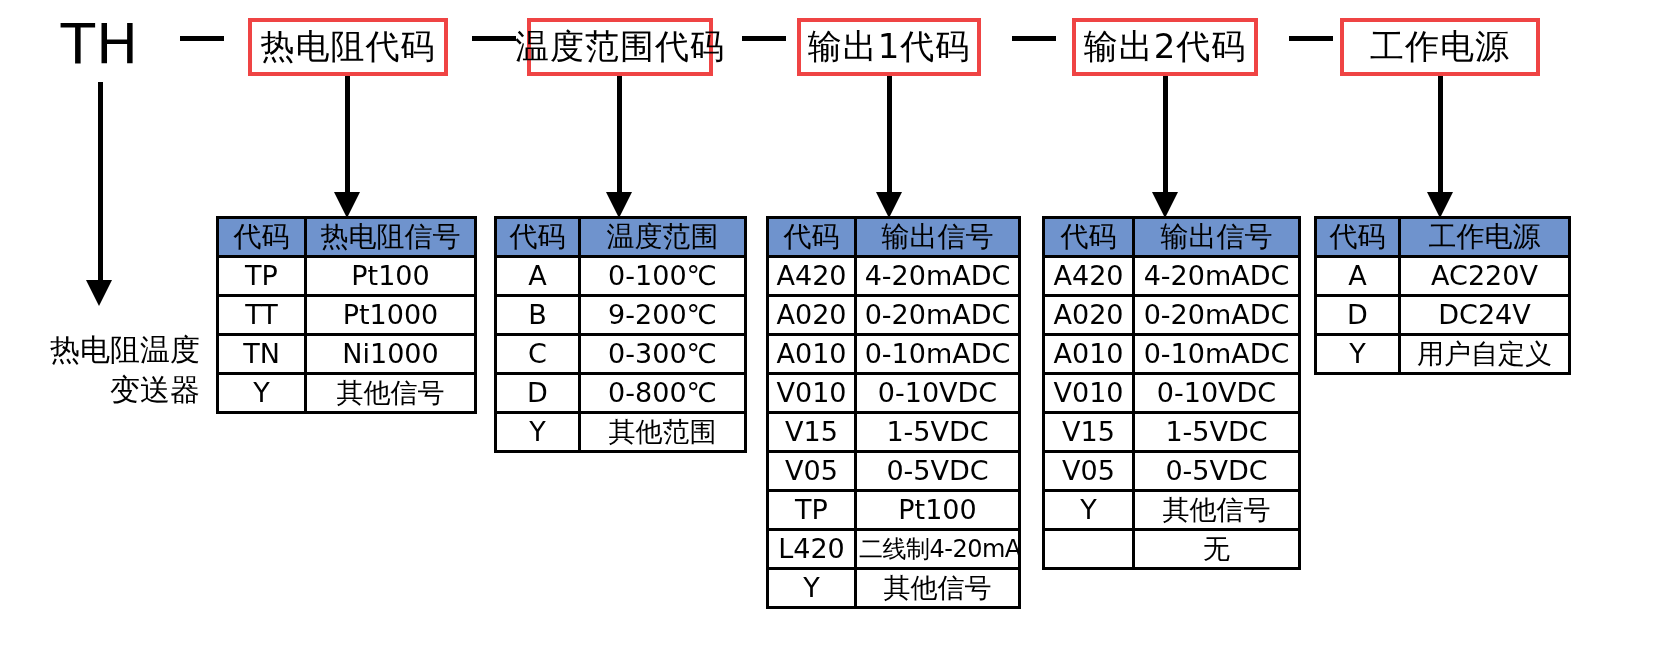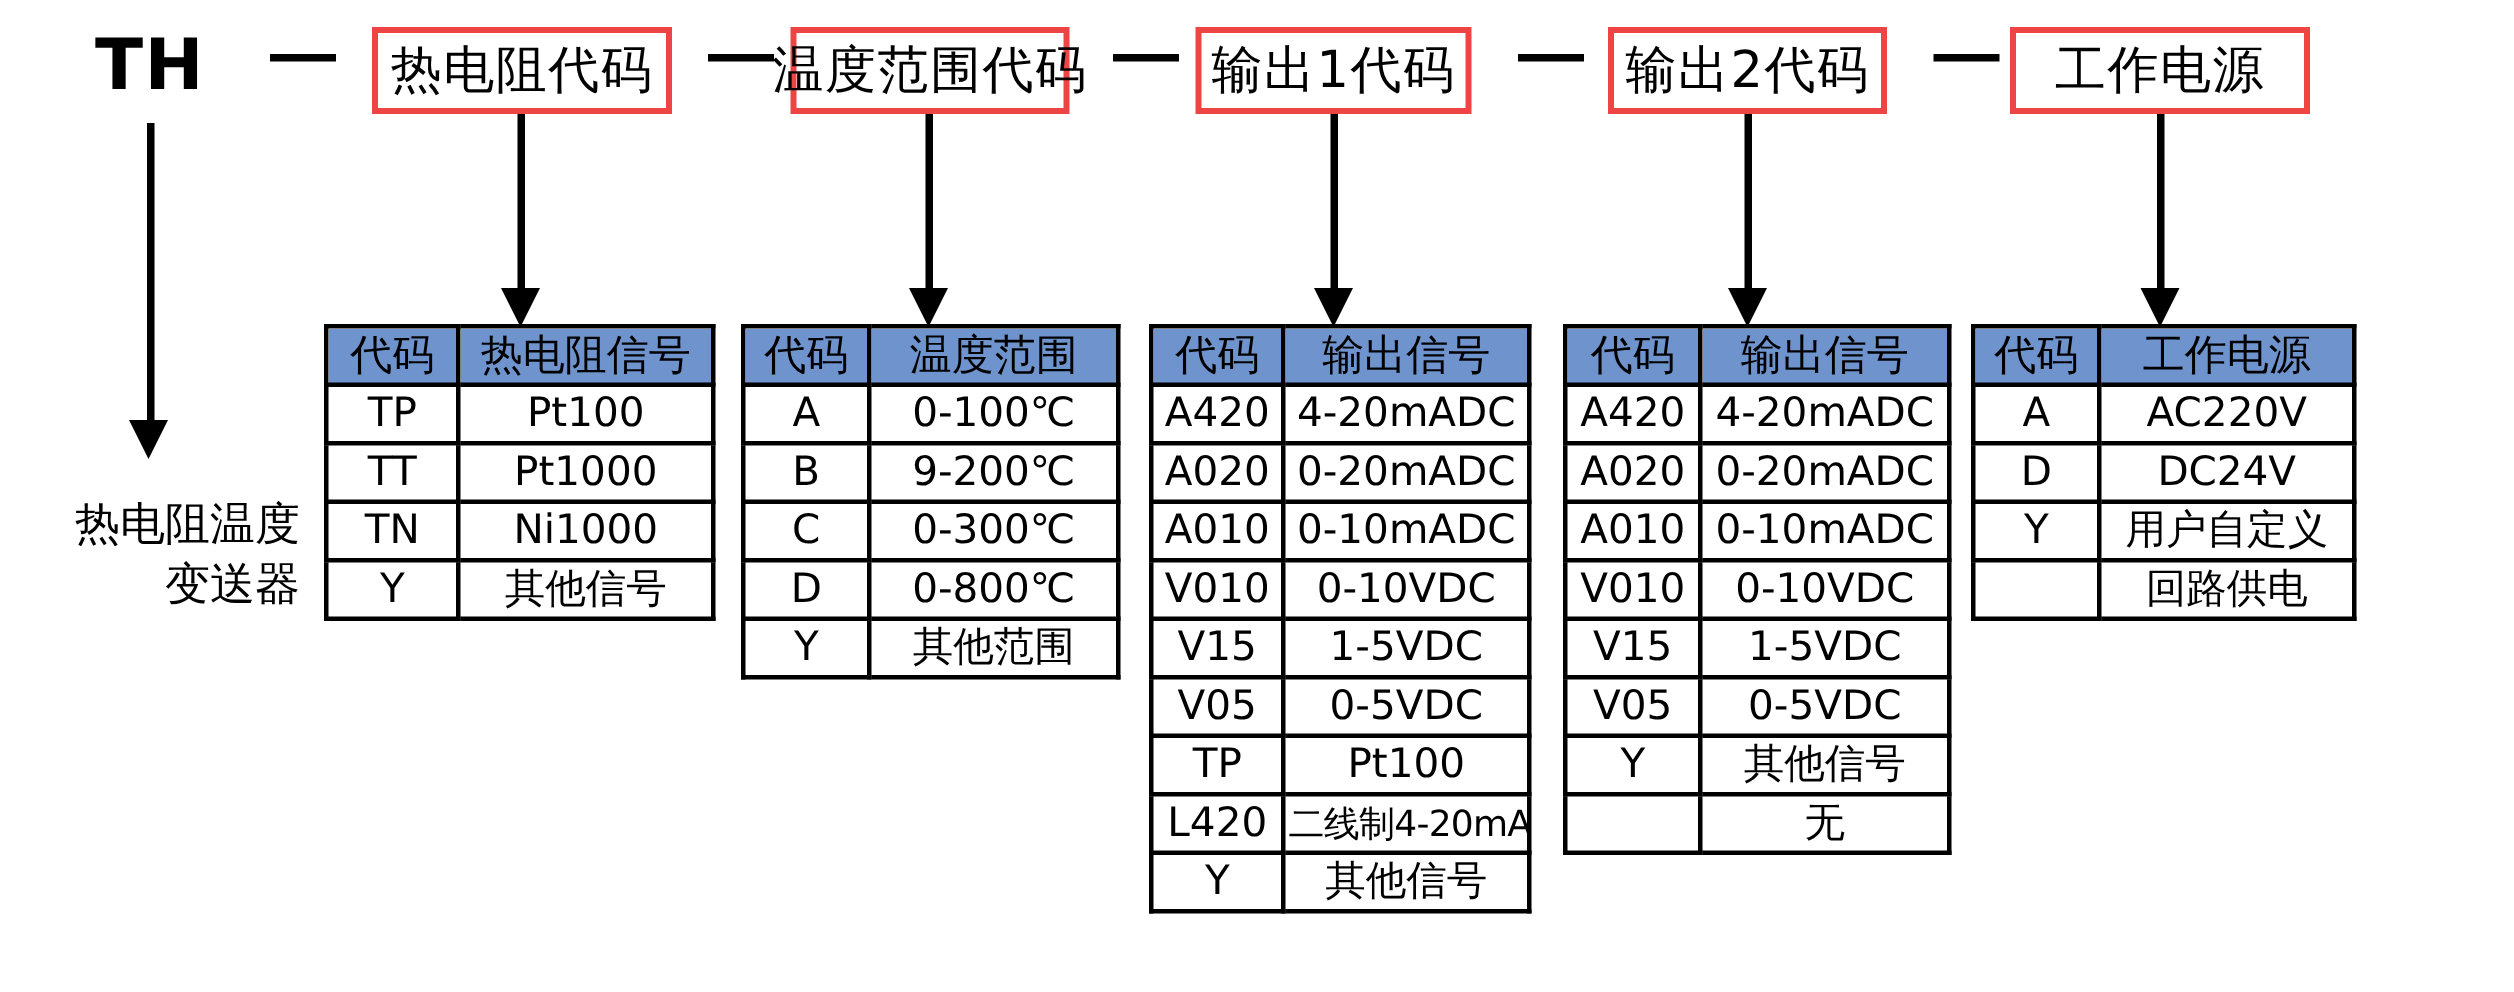--- a/index.html
+++ b/index.html
@@ -27,22 +27,22 @@
     top: 0;
     width: 1676px;
     height: 100px;
   }
   .prefix-label {
     position: absolute;
     left: 40px;
     top: 16px;
     width: 120px;
     text-align: center;
-    font-size: 47px;
-    font-weight: bold;
+    font-size: 56px;
+    font-weight: normal;
     letter-spacing: 1px;
     line-height: 56px;
     font-family: "DejaVu Sans", "Liberation Sans", sans-serif;
   }
   .dash {
     position: absolute;
     top: 36px;
     width: 44px;
     height: 5px;
     background: #000;
@@ -335,20 +335,16 @@
           <td>AC220V</td>
         </tr>
         <tr>
           <td>D</td>
           <td>DC24V</td>
         </tr>
         <tr>
           <td>Y</td>
           <td>用户自定义</td>
         </tr>
-        <tr>
-          <td></td>
-          <td>回路供电</td>
-        </tr>
       </tbody>
   </table>
 
 </div>
 
 </body></html>

